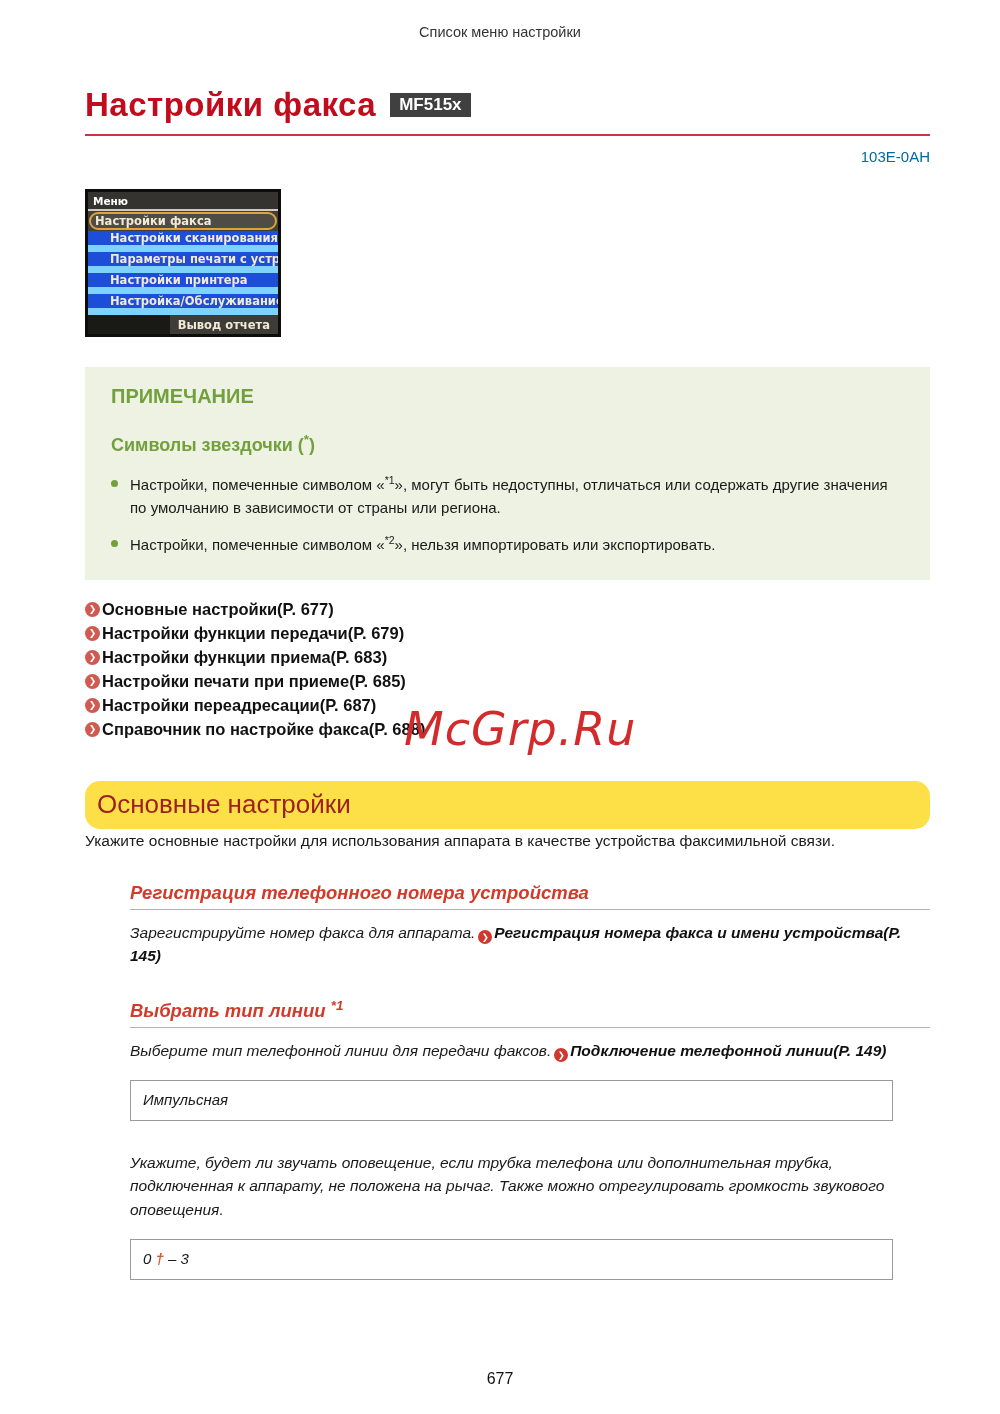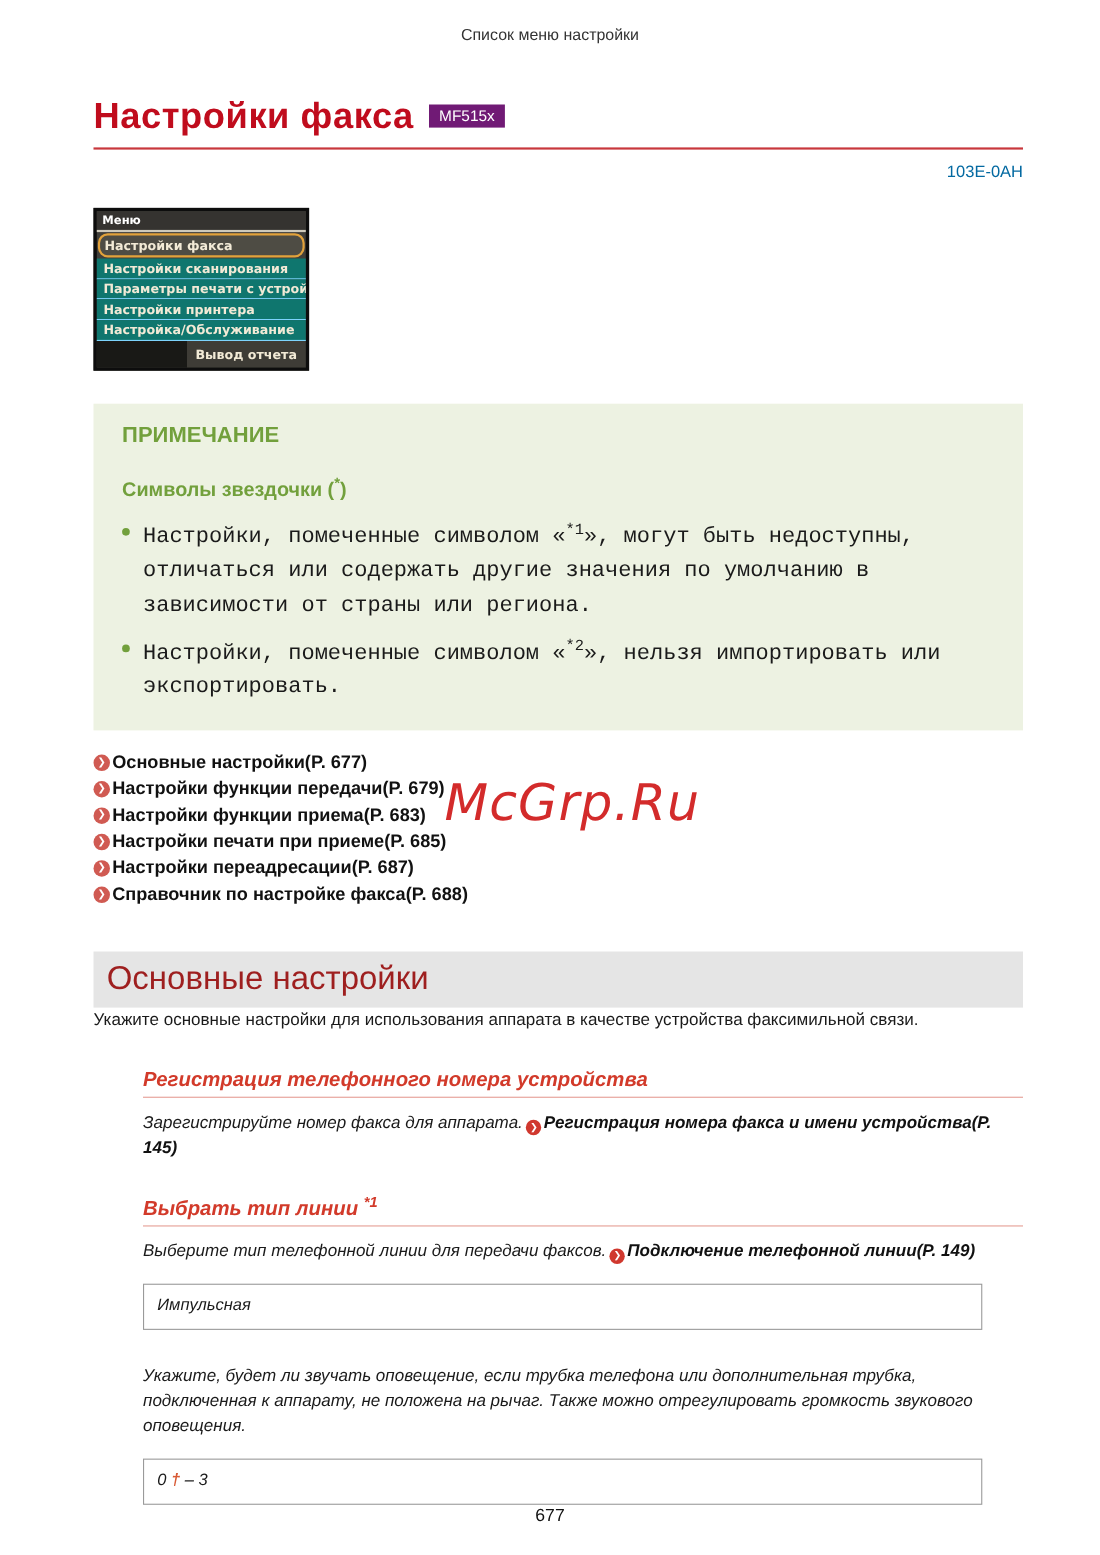--- a/index.html
+++ b/index.html
@@ -25,22 +25,22 @@
     margin-top:46px;
     display:flex; align-items:center; gap:14px;
     border-bottom:2px solid #c8373d;
     padding-bottom:10px;
   }
   .page-title {
     font-size:33px; font-weight:bold; color:#c00c1d;
     letter-spacing:0.5px;
   }
   .model-badge {
-    background:#701a75; color:#ffffff;
-    font-size:14px; font-weight:normal;
+    background:#404040; color:#ffffff;
+    font-size:17px; font-weight:bold;
     padding:3px 9px 4px; line-height:1;
   }
   .code-row { text-align:right; margin-top:12px; font-size:15px; color:#0369a1; }
 
   
   .intro-row { display:flex; gap:36px; margin-top:24px; }
 
   .device-shot {
     width:196px; height:148px; flex:0 0 196px;
     background:#413f3a; border:3px solid #0d0d0d;
@@ -49,24 +49,24 @@
   }
   .ds-header {
     color:#ffffff; font-size:10.5px; font-weight:bold;
     padding:3px 5px 2px;
     border-bottom:2px solid #cfcabb;
     background:#353330;
   }
   .ds-items { flex:1; display:flex; flex-direction:column; }
   .ds-item {
     flex:1; display:flex; align-items:center;
-    padding-left:6px;
-    background:#0f766e; color:#f2ead6;
+    padding-left:22px;
+    background:#1d4ed8; color:#f2ead6;
     font-size:11.5px; font-weight:bold;
-    border-bottom:1px solid #7dd3fc;
+    border-bottom:7px solid #7dd3fc;
     white-space:nowrap; overflow:hidden;
   }
   .ds-item.selected {
     border:2px solid #e2a23b; border-radius:9px;
     background:#4e4c44; margin:1px; padding-left:4px;
   }
   .ds-footer {
     height:24px; background:#191916;
     display:flex; justify-content:flex-end; align-items:stretch;
   }
@@ -83,21 +83,21 @@
   
   .note-box {
     margin-top:30px;
     background:#edf2e2;
     padding:18px 26px 24px;
   }
   .note-title { color:#72a03c; font-size:20px; font-weight:bold; }
   .note-sub { color:#72a03c; font-size:18px; font-weight:bold; margin-top:24px; }
   .note-sub sup { font-size:0.75em; }
   .note-list { list-style:none; margin-top:16px; }
-  .note-list li { display:flex; gap:12px; margin-top:12px; font-size:20px; line-height:1.55;font-family:Liberation Mono, monospace; }
+  .note-list li { display:flex; gap:12px; margin-top:12px; font-size:15px; line-height:1.55; }
   .note-list li:first-child { margin-top:0; }
   .bullet-dot {
     flex:0 0 7px; width:7px; height:7px; border-radius:50%;
     background:#72a03c; margin-top:8px;
   }
   .note-list sup { font-size:0.7em; }
 
   
   .links { margin-top:20px; }
   .link-item { display:flex; align-items:baseline; margin-top:5px; cursor:pointer; }
@@ -115,24 +115,25 @@
     position:absolute; left:404px; top:702px;
     font-size:46px; font-style:italic; color:#d32b2b;
     font-family:"DejaVu Sans", sans-serif;
     letter-spacing:1px;
     pointer-events:none;
   }
 
   
   .section-band {
     margin-top:42px;
-    background:#e5e5e5;
+    background:#fde047;
     color:#9e1f1f;
-    font-size:30px;
+    font-size:26px;
     padding:8px 12px 9px;
+    border-radius:15px;
   }
   .section-intro { font-size:15.5px; line-height:1.5; }
 
   .subsection { margin-left:45px; margin-top:30px;font-style:italic; }
   .sub-title {
     color:#d23a2a; font-size:18.5px; font-weight:bold;
     padding-bottom:5px;
     border-bottom:1px solid #e59d94;
   }
   .sub-title sup { color:#d23a2a; font-size:0.72em; }

